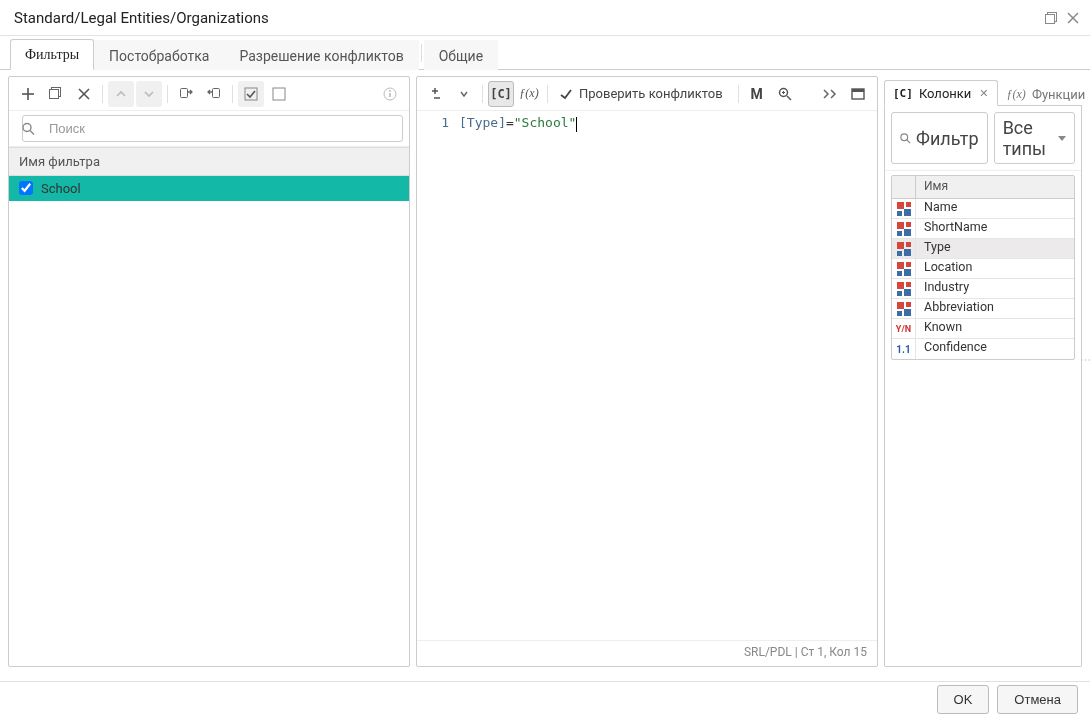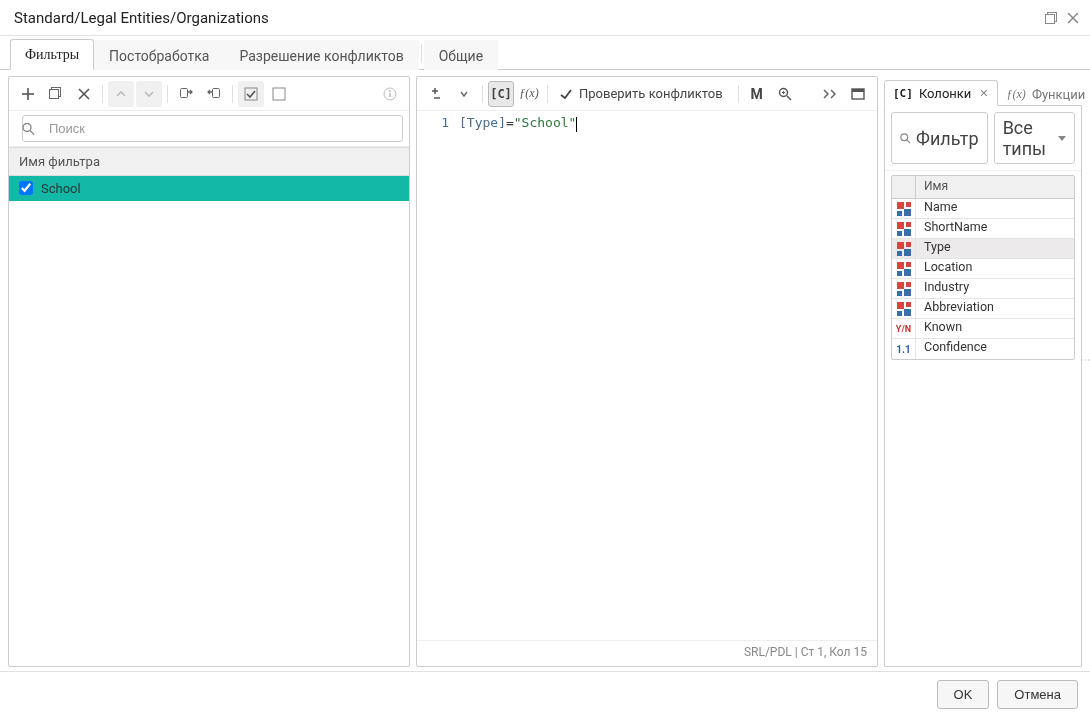--- a/index.html
+++ b/index.html
@@ -297,21 +297,21 @@
   .ti-text .sq2 { position:absolute; width:5px; height:5px; right:0; top:0; background:#d5463c; }
   .ti-text .sq3 { position:absolute; width:5px; height:5px; left:0; bottom:0; background:#3a6ea5; }
 
   .ti-known { color:#c33; font-weight:bold; font-size:11px; }
   .ti-num { color:#2a5da8; font-weight:bold; font-size:11px; }
 
   
   .footer {
     position:absolute;
     left:0; right:0; bottom:0;
-    height:46px;
+    height:36px;
     display:flex;
     justify-content:flex-end;
     align-items:center;
     padding:0 12px;
     gap:8px;
     border-top:1px solid #e0e0e0;
     background:#fff;
   }
   .fbtn {
     border:1px solid #bbb;

